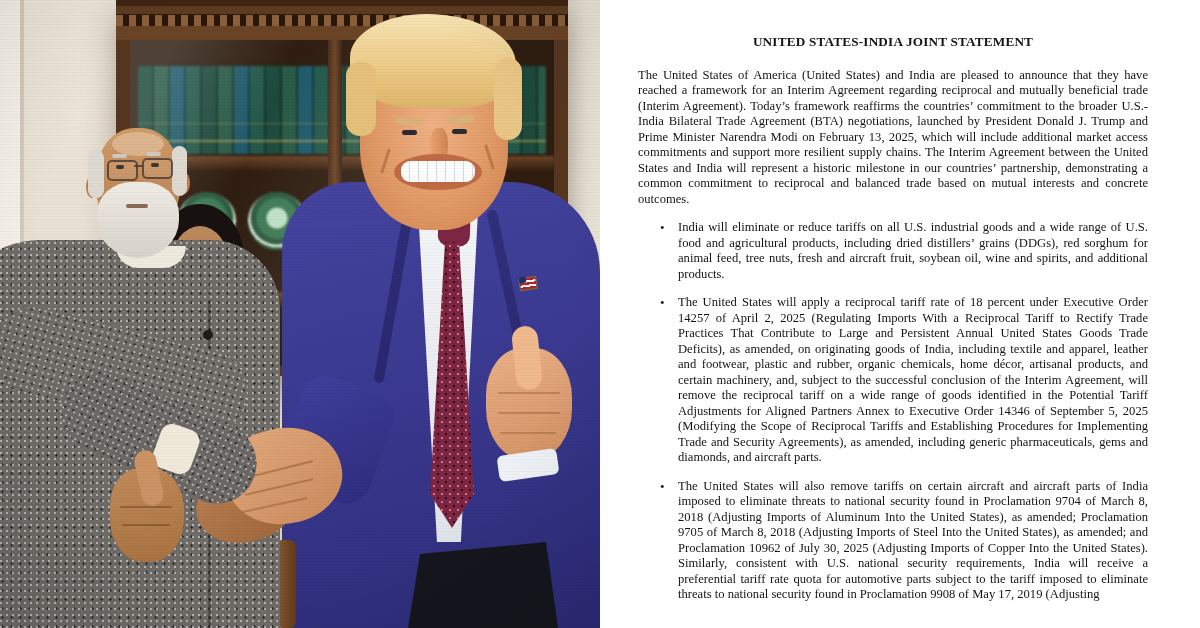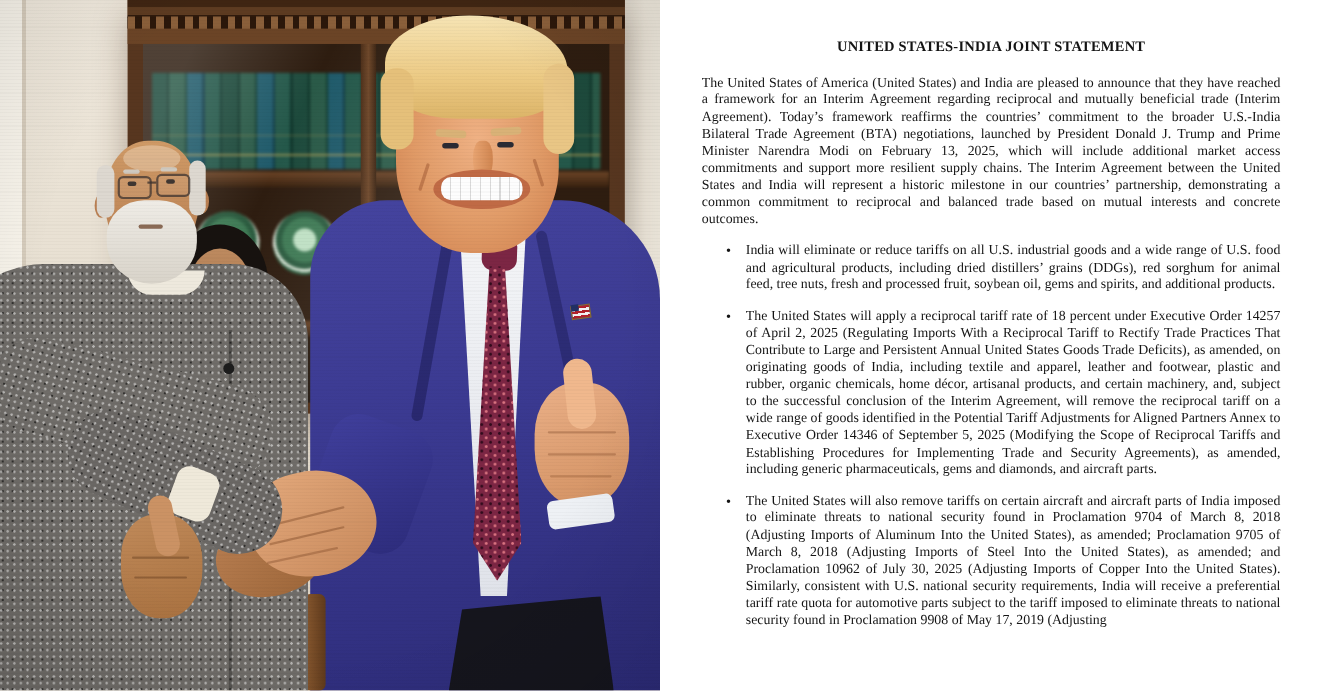--- a/index.html
+++ b/index.html
@@ -123,21 +123,21 @@
   .h-trump{left:226px;top:428px;width:116px;height:96px;background:linear-gradient(150deg,#e3a97c,#c98a5c);border-radius:42% 52% 46% 52%;transform:rotate(-14deg);}
   .h-line1{left:248px;top:468px;width:66px;height:2px;background:rgba(90,40,10,.3);border-radius:2px;transform:rotate(-14deg);}
   .h-line2{left:244px;top:486px;width:70px;height:2px;background:rgba(90,40,10,.3);border-radius:2px;transform:rotate(-13deg);}
   .h-line3{left:242px;top:504px;width:66px;height:2px;background:rgba(90,40,10,.26);border-radius:2px;transform:rotate(-12deg);}
 
   .grain{left:0;top:0;width:600px;height:628px;background-image:repeating-linear-gradient(0deg,rgba(0,0,0,.025) 0 1px,rgba(0,0,0,0) 1px 3px);pointer-events:none;}
   .vignette{left:0;top:0;width:600px;height:628px;background:radial-gradient(ellipse at 50% 45%,rgba(0,0,0,0) 62%,rgba(0,0,0,.1) 100%);pointer-events:none;}
 
   
   .doc{position:absolute;left:600px;top:0;width:600px;height:628px;background:#ffffff;overflow:hidden;}
-  .doc-page{box-sizing:border-box;padding:34px 36px 0 38px;color:#141414;font-size:12.6px;line-height:15.5px;}
+  .doc-page{box-sizing:border-box;padding:34px 52px 0 38px;color:#141414;font-size:12.6px;line-height:15.5px;}
   .doc-title{text-align:center;font-weight:bold;font-size:13.2px;letter-spacing:.2px;margin:0;}
   .doc-para{margin:18px 0 0 0;text-align:justify;text-align-last:left;}
   .doc-keyterms{margin:14px 0 0 0;text-align:left;}
   .doc-bullets{margin:0;padding:0;list-style:none;}
   .doc-bullets li{position:relative;margin-top:13px;padding-left:40px;text-align:justify;text-align-last:left;}
   .doc-bullets li::before{content:"\2022";position:absolute;left:22px;top:0;font-size:13px;}
 </style>
 </head>
 <body>
 
@@ -252,20 +252,20 @@
 
     <div class="grain"></div>
     <div class="vignette"></div>
   </div>
 
   <div class="doc">
     <div class="doc-page">
       <div class="doc-title">UNITED STATES-INDIA JOINT STATEMENT</div>
       <p class="doc-para">The United States of America (United States) and India are pleased to announce that they have reached a framework for an Interim Agreement regarding reciprocal and mutually beneficial trade (Interim Agreement). Today’s framework reaffirms the countries’ commitment to the broader U.S.-India Bilateral Trade Agreement (BTA) negotiations, launched by President Donald J. Trump and Prime Minister Narendra Modi on February 13, 2025, which will include additional market access commitments and support more resilient supply chains. The Interim Agreement between the United States and India will represent a historic milestone in our countries’ partnership, demonstrating a common commitment to reciprocal and balanced trade based on mutual interests and concrete outcomes.</p>
       <ul class="doc-bullets">
-        <li>India will eliminate or reduce tariffs on all U.S. industrial goods and a wide range of U.S. food and agricultural products, including dried distillers’ grains (DDGs), red sorghum for animal feed, tree nuts, fresh and processed fruit, soybean oil, gems and spirits, and additional products.</li>
+        <li>India will eliminate or reduce tariffs on all U.S. industrial goods and a wide range of U.S. food and agricultural products, including dried distillers’ grains (DDGs), red sorghum for animal feed, tree nuts, fresh and aircraft fruit, soybean oil, wine and spirits, and additional products.</li>
         <li>The United States will apply a reciprocal tariff rate of 18 percent under Executive Order 14257 of April 2, 2025 (Regulating Imports With a Reciprocal Tariff to Rectify Trade Practices That Contribute to Large and Persistent Annual United States Goods Trade Deficits), as amended, on originating goods of India, including textile and apparel, leather and footwear, plastic and rubber, organic chemicals, home décor, artisanal products, and certain machinery, and, subject to the successful conclusion of the Interim Agreement, will remove the reciprocal tariff on a wide range of goods identified in the Potential Tariff Adjustments for Aligned Partners Annex to Executive Order 14346 of September 5, 2025 (Modifying the Scope of Reciprocal Tariffs and Establishing Procedures for Implementing Trade and Security Agreements), as amended, including generic pharmaceuticals, gems and diamonds, and aircraft parts.</li>
         <li>The United States will also remove tariffs on certain aircraft and aircraft parts of India imposed to eliminate threats to national security found in Proclamation 9704 of March 8, 2018 (Adjusting Imports of Aluminum Into the United States), as amended; Proclamation 9705 of March 8, 2018 (Adjusting Imports of Steel Into the United States), as amended; and Proclamation 10962 of July 30, 2025 (Adjusting Imports of Copper Into the United States).  Similarly, consistent with U.S. national security requirements, India will receive a preferential tariff rate quota for automotive parts subject to the tariff imposed to eliminate threats to national security found in Proclamation 9908 of May 17, 2019 (Adjusting</li>
       </ul>
     </div>
   </div>
 
 </div>
 
 </body></html>

